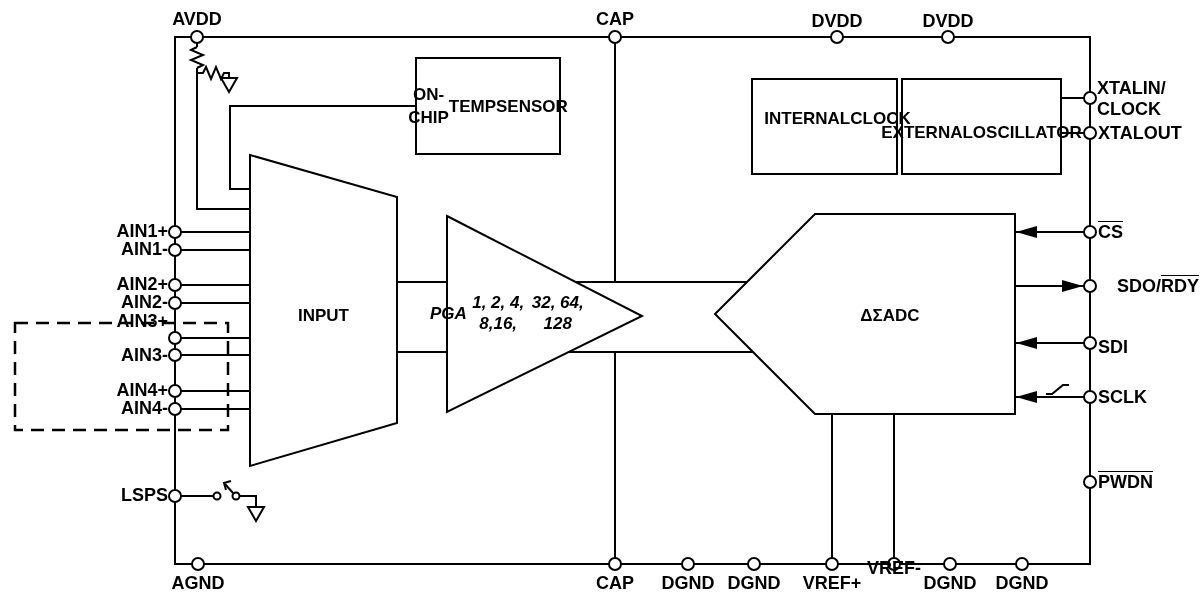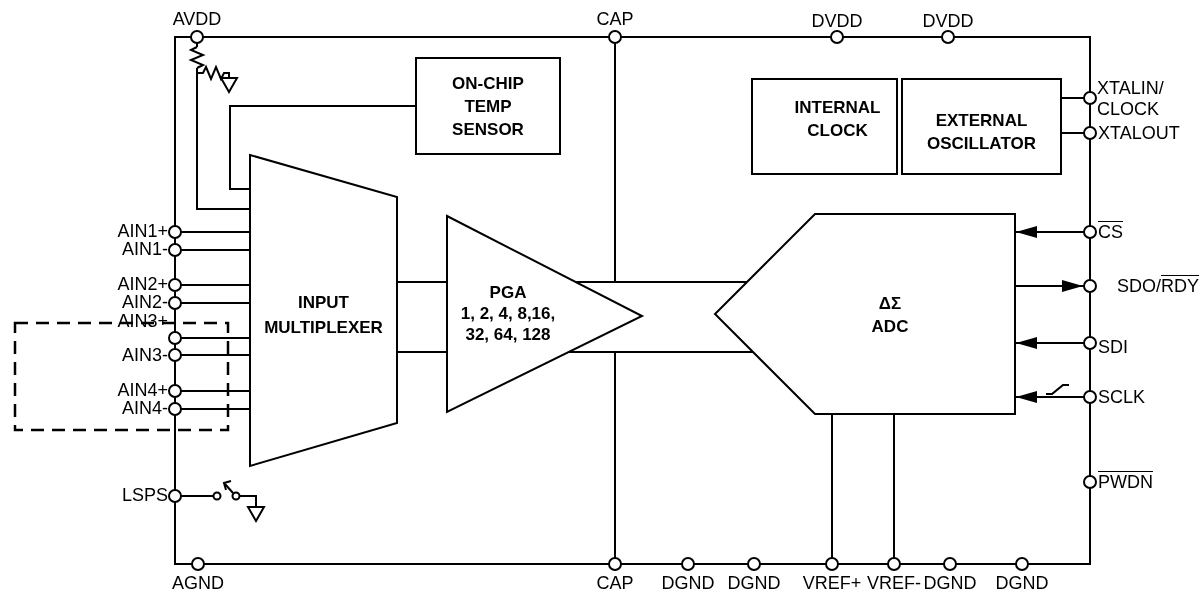--- a/index.html
+++ b/index.html
@@ -3,32 +3,32 @@
 <meta charset="utf-8">
 <style>
   html,body { margin:0; padding:0; background:#ffffff; }
   .stage {
     position:relative; width:1200px; height:600px; background:#ffffff;
     font-family:"Liberation Sans", sans-serif; color:#000;
     overflow:hidden;
   }
   .stage svg { position:absolute; left:0; top:0; }
   .lbl {
-    position:absolute; font-weight:normal; font-size:18px; line-height:20px;
+    position:absolute; font-weight:bold; font-size:18px; line-height:20px;
     white-space:nowrap; color:#000;
   }
   .cx { transform:translateX(-50%); text-align:center; }
   .rt { text-align:right; }
   .ol { text-decoration:overline;margin-top:15px; }
   .blocklbl {
-    position:absolute; display:flex; flex-direction:column; justify-content:center;
+    position:absolute; display:flex; flex-direction:row; justify-content:center;
     align-items:center; text-align:center; font-weight:bold; font-size:17px;
     line-height:23px; color:#000;
   }
-  .pga-l { line-height:21px; }
+  .pga-l { line-height:21px;font-style:italic; }
   .note-l { font-size:19px; line-height:23px; }
   .r2 { line-height:21px; }
 </style>
 </head>
 <body>
 
 <div class="stage">
 
   <svg width="1200" height="600" viewBox="0 0 1200 600">
     <g stroke="#000000" stroke-width="2" fill="none">
@@ -155,21 +155,21 @@
   <div class="lbl" style="left:1117px; top:276px"><span>SDO/</span><span class="ol">RDY</span></div>
   <div class="lbl" style="left:1098px; top:337px">SDI</div>
   <div class="lbl" style="left:1098px; top:387px">SCLK</div>
   <div class="lbl" style="left:1098px; top:472px"><span class="ol">PWDN</span></div>
 
   <div class="lbl cx" style="left:198px;  top:573px">AGND</div>
   <div class="lbl cx" style="left:615px;  top:573px">CAP</div>
   <div class="lbl cx" style="left:688px;  top:573px">DGND</div>
   <div class="lbl cx" style="left:754px;  top:573px">DGND</div>
   <div class="lbl cx" style="left:832px;  top:573px">VREF+</div>
-  <div class="lbl cx" style="left:894px;  top:573px">VREF-</div>
+  <div class="lbl cx" style="left:894px;  top:558px">VREF-</div>
   <div class="lbl cx" style="left:950px;  top:573px">DGND</div>
   <div class="lbl cx" style="left:1022px; top:573px">DGND</div>
 
   <div class="blocklbl" style="left:416px; top:58px; width:144px; height:96px">
     <div>ON-CHIP</div>
     <div>TEMP</div>
     <div>SENSOR</div>
   </div>
 
   <div class="blocklbl" style="left:752px; top:71px; width:171px; height:95px">
@@ -177,21 +177,20 @@
     <div>CLOCK</div>
   </div>
 
   <div class="blocklbl" style="left:902px; top:79px; width:159px; height:106px">
     <div>EXTERNAL</div>
     <div>OSCILLATOR</div>
   </div>
 
   <div class="blocklbl" style="left:250px; top:290px; width:147px; height:50px; line-height:25px">
     <div>INPUT</div>
-    <div>MULTIPLEXER</div>
   </div>
 
   <div class="blocklbl pga-l" style="left:430px; top:282px; width:156px; height:62px">
     <div>PGA</div>
     <div>1, 2, 4, 8,16,</div>
     <div>32, 64, 128</div>
   </div>
 
   <div class="blocklbl" style="left:790px; top:292px; width:200px; height:46px">
     <div>ΔΣ</div>

